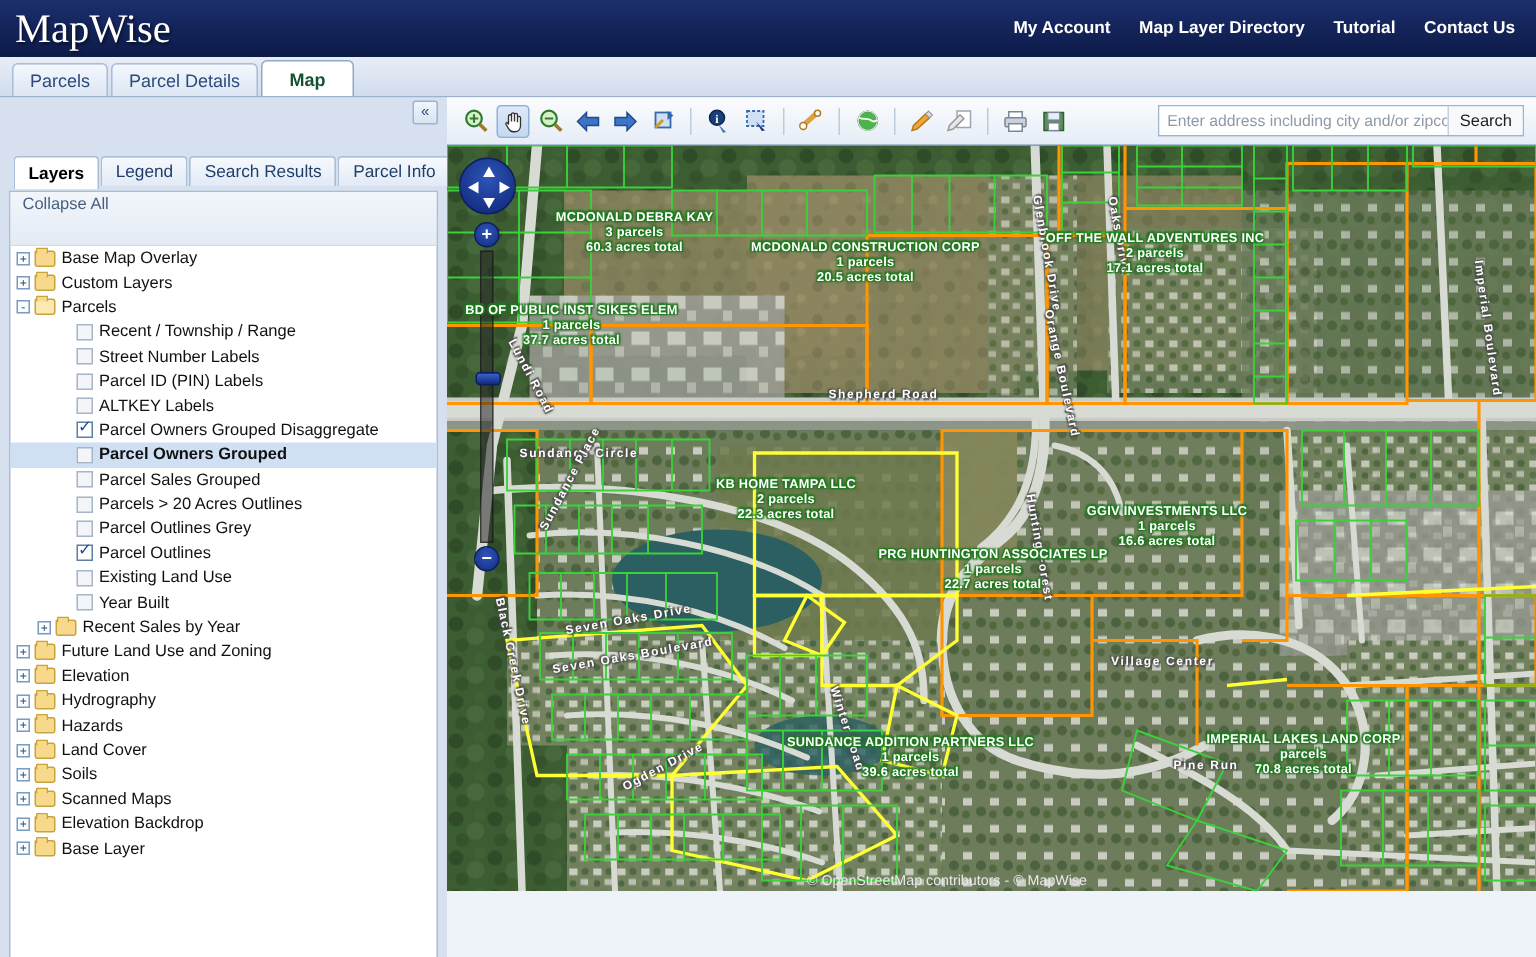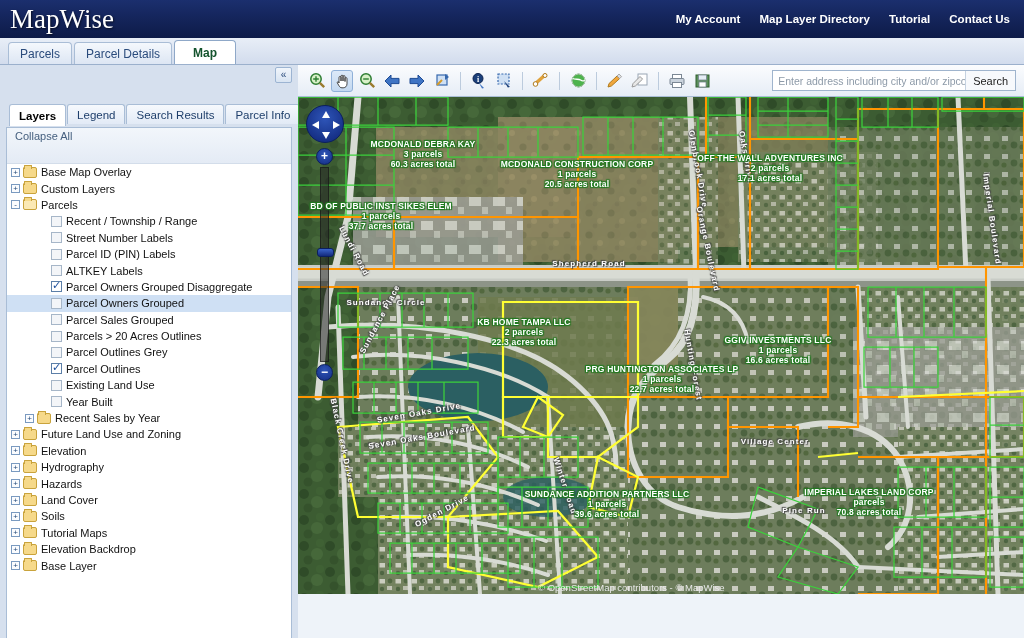--- a/index.html
+++ b/index.html
@@ -272,21 +272,21 @@
           <div class="node" style="padding-left: 32px;">
             <span class="spacer"></span>
             <span class="cb"></span>
             <span>ALTKEY Labels</span>
           </div>
           <div class="node" style="padding-left: 32px;">
             <span class="spacer"></span>
             <span class="cb on"></span>
             <span>Parcel Owners Grouped Disaggregate</span>
           </div>
-          <div class="node sel" style="padding-left: 32px;">
+          <div class="node sel" style="padding-left: 32px; font-weight: bold;">
             <span class="spacer"></span>
             <span class="cb"></span>
             <span>Parcel Owners Grouped</span>
           </div>
           <div class="node" style="padding-left: 32px;">
             <span class="spacer"></span>
             <span class="cb"></span>
             <span>Parcel Sales Grouped</span>
           </div>
           <div class="node" style="padding-left: 32px;">
@@ -345,21 +345,21 @@
             <span>Land Cover</span>
           </div>
           <div class="node" style="padding-left: 4px;">
             <span class="exp">+</span>
             <span class="folder"></span>
             <span>Soils</span>
           </div>
           <div class="node" style="padding-left: 4px;">
             <span class="exp">+</span>
             <span class="folder"></span>
-            <span>Tutorial Maps</span>
+            <span>Scanned Maps</span>
           </div>
           <div class="node" style="padding-left: 4px;">
             <span class="exp">+</span>
             <span class="folder"></span>
             <span>Elevation Backdrop</span>
           </div>
           <div class="node" style="padding-left: 4px;">
             <span class="exp">+</span>
             <span class="folder"></span>
             <span>Base Layer</span>

